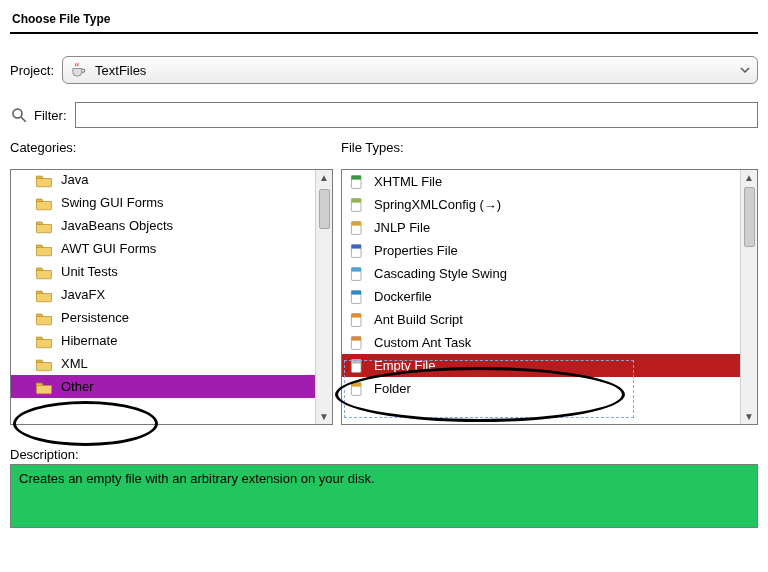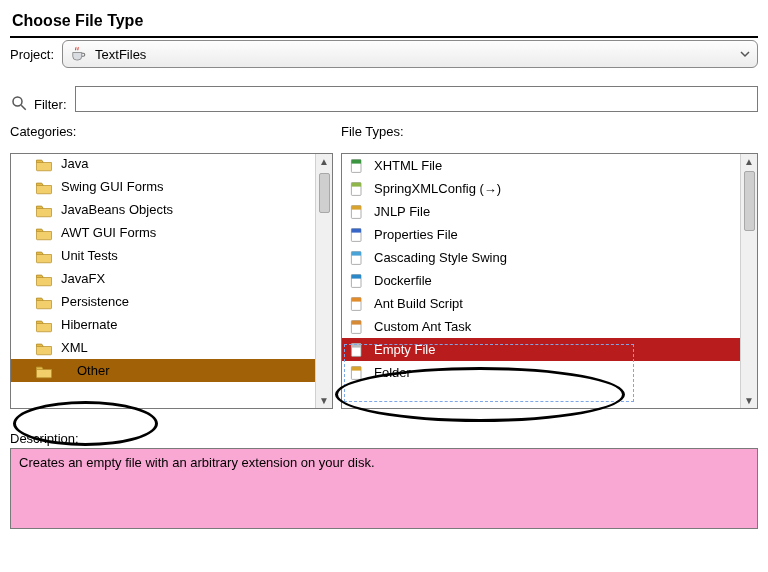--- a/index.html
+++ b/index.html
@@ -6,45 +6,45 @@
   body {
     margin: 0;
     font-family: Tahoma, Arial, sans-serif;
     font-size: 13px;
     background: #fff;
     width: 768px;
     position: relative;
   }
   .panel { padding: 8px 10px 10px 10px; }
   .title {
-    font-size: 16px;
+    font-size: 12px;
     font-weight: bold;
     padding: 4px 2px 6px 2px;
     border-bottom: 2px solid #000;
   }
-  .row { display: flex; align-items: center; margin-top: 2px; }
+  .row { display: flex; align-items: center; margin-top: 22px; }
   .lbl { margin-right: 8px; }
   .proj-box {
     flex: 1;
     display: flex;
     align-items: center;
     border: 1px solid #8a8a8a;
     background: linear-gradient(#fdfdfd,#ececec);
     height: 28px;
     padding: 0 6px;
     border-radius: 6px;
     position: relative;
   }
   .proj-box .txt { margin-left: 8px; }
   .proj-box .chev {
     position: absolute; right: 6px; top: 50%; transform: translateY(-50%);
     color: #555;
   }
   .cup-icon { width: 18px; height: 18px; }
-  .filter-row { display: flex; align-items: flex-end; margin-top: 18px; }
+  .filter-row { display: flex; align-items: center; margin-top: 18px; }
   .mag-icon { width: 18px; height: 18px; margin-right: 6px; }
   .filter-input {
     flex: 1; height: 26px; border: 1px solid #7a7a7a; padding: 2px 6px;
     font-family: inherit; font-size: 13px;
   }
   .lists { display: flex; gap: 8px; margin-top: 12px; }
   .list-col { display: flex; flex-direction: column; }
   .list-col.left { width: 323px; }
   .list-col.right { flex: 1; }
   .list-label { margin-bottom: 14px; }
@@ -71,24 +71,24 @@
   .indent1 { padding-left: 24px; }
   .folder-icon { width:18px; height:16px; margin-right: 8px; flex-shrink:0; }
   .file-icon { width:18px; height:18px; margin-right: 8px; flex-shrink:0; display:flex; align-items:center; justify-content:center; }
   .ft-row.selected { background: #b91c1c; color: #fff; }
   .marquee {
     position: absolute; border: 1px dashed #7da7e8;
     pointer-events: none;
   }
   .desc-label { margin-top: 22px; }
   .desc-box {
-    border: 1px solid #7a7a7a; height: 81px; padding: 6px 8px;
-    margin-top: 2px; background: #f9a8d4;
-  }
-  .sel { background: #a16207; gap: 16px; }
+    border: 1px solid #7a7a7a; height: 64px; padding: 6px 8px;
+    margin-top: 2px; background: #22c55e;
+  }
+  .sel { background: #a21caf; }
   .annot {
     position: absolute; border: 3px solid #000; border-radius: 50%;
     pointer-events: none;
   }
   svg { display: block; }
 </style>
 </head>
 <body>
 
 <div class="panel">

